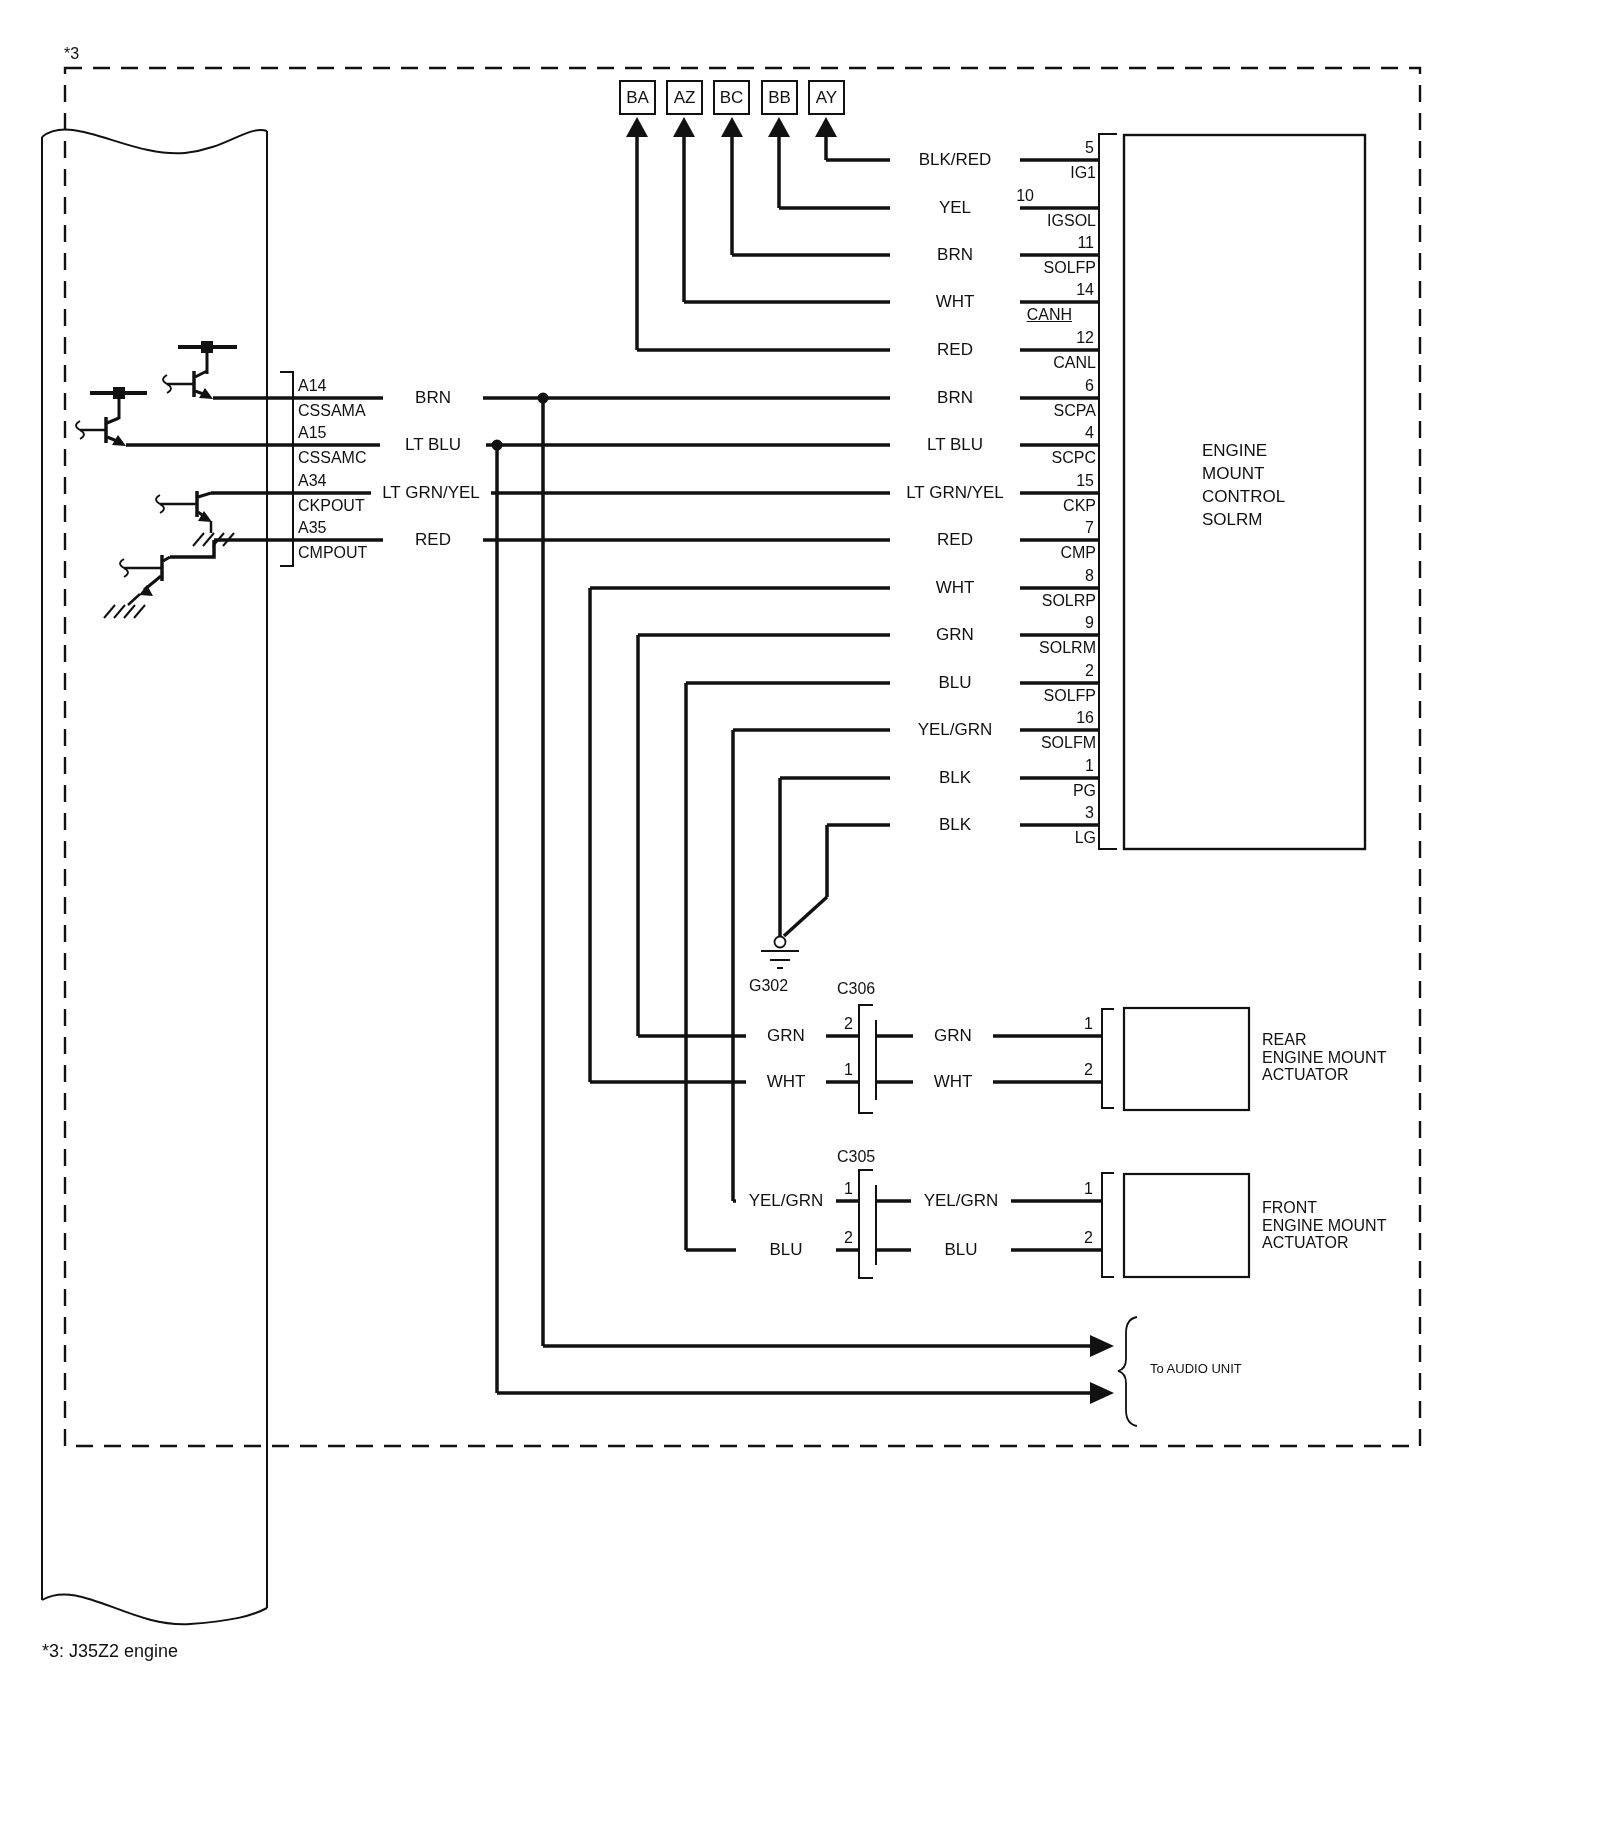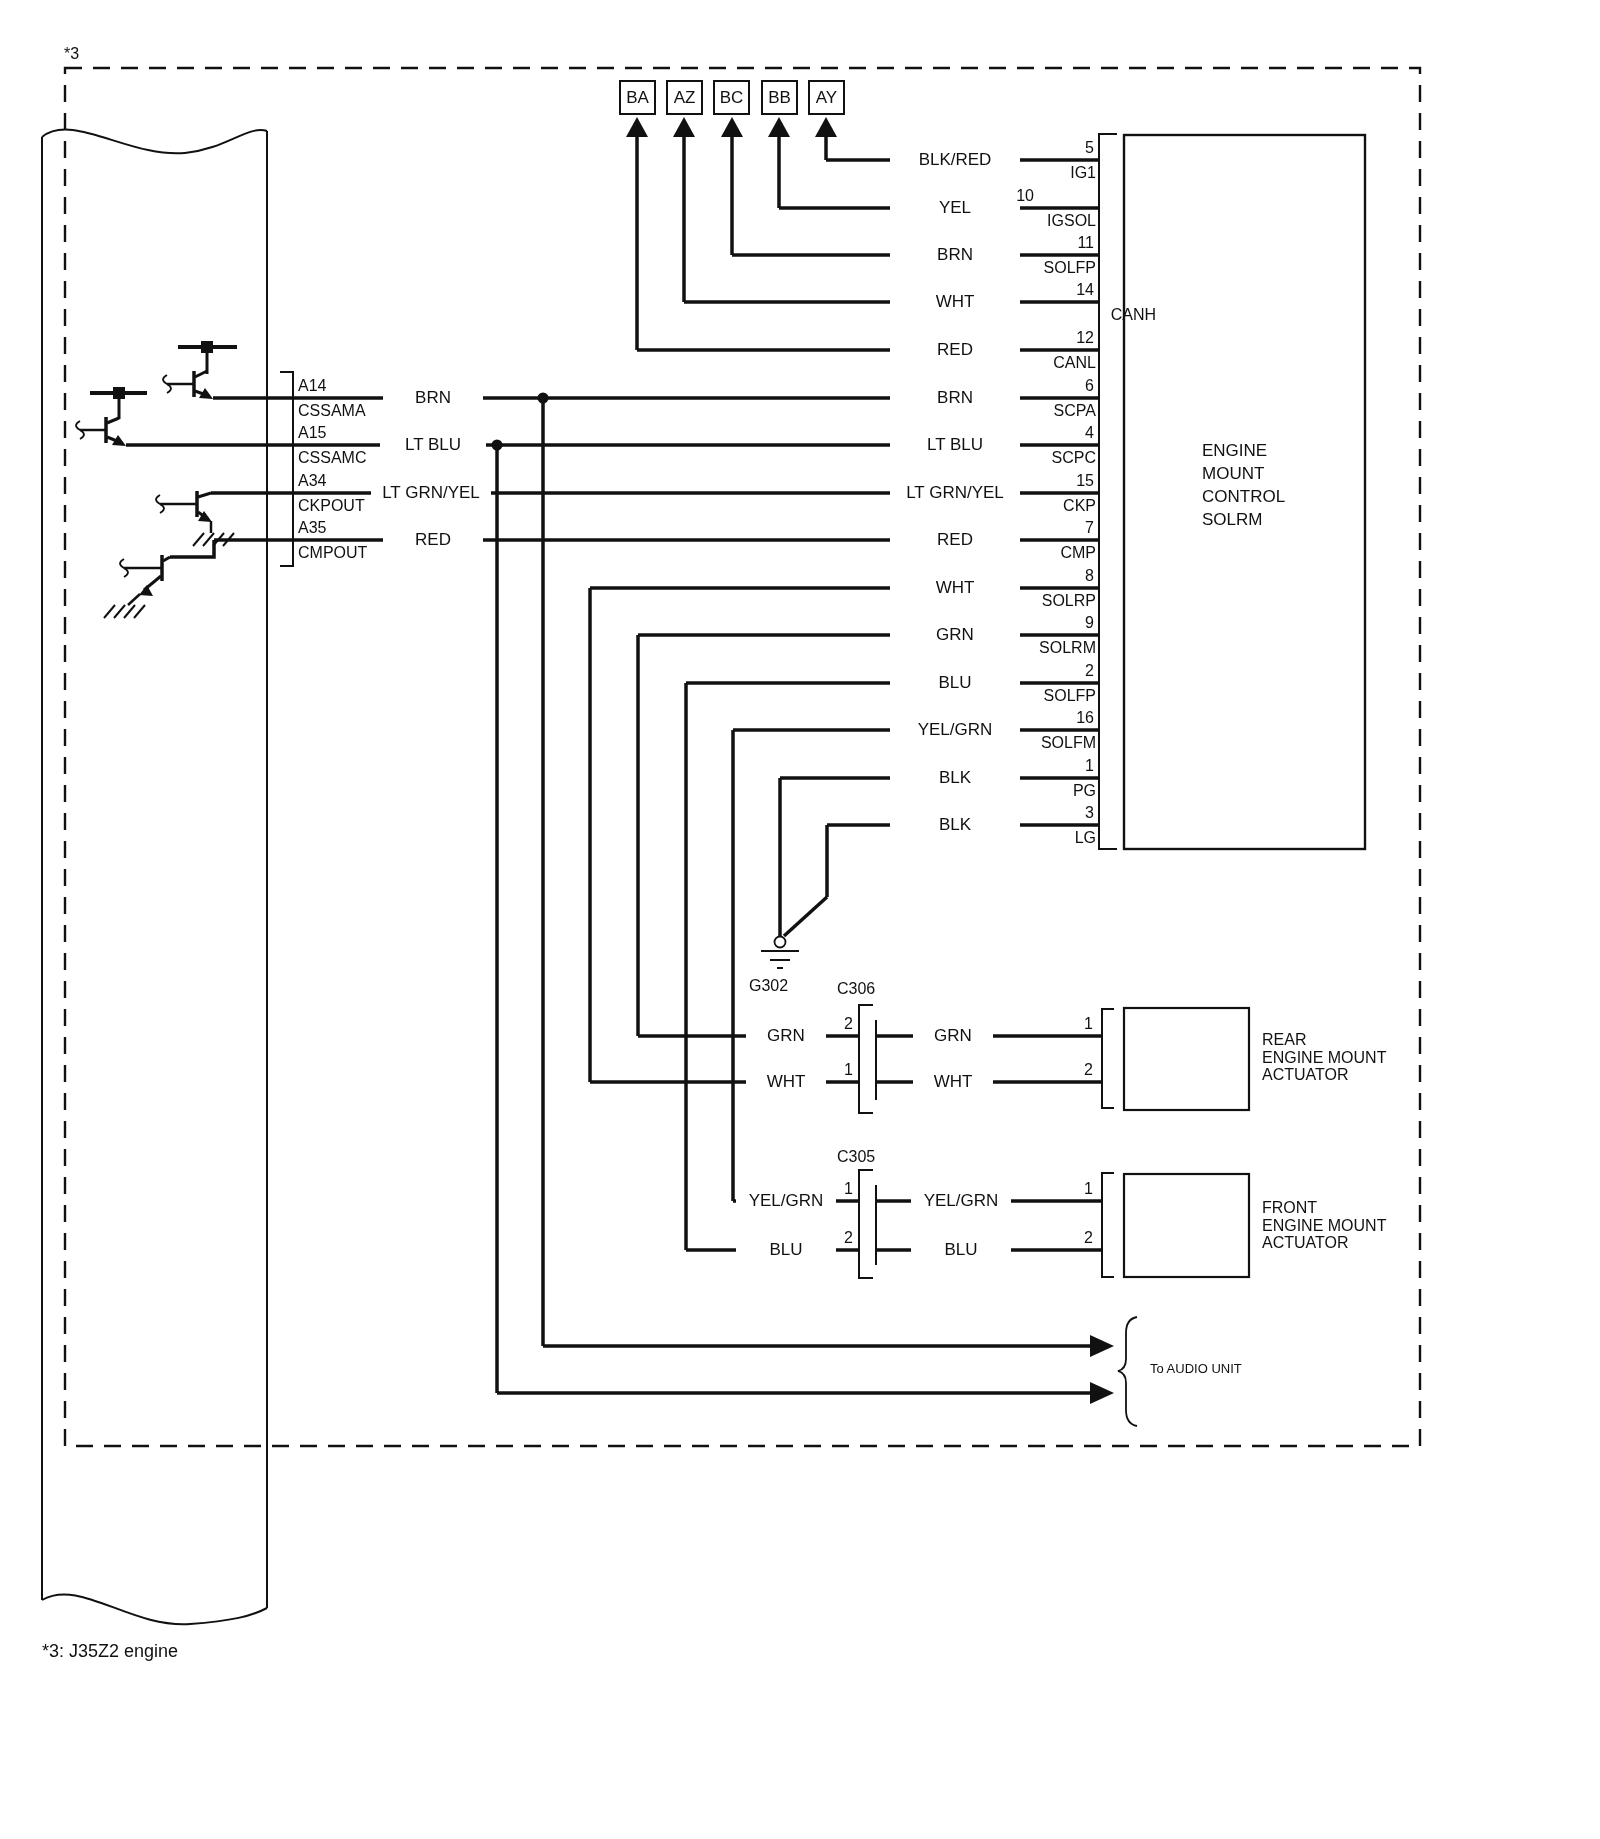--- a/index.html
+++ b/index.html
@@ -250,21 +250,21 @@
   <div class="num" style="left:1014px;top:567px;width:80px;">8</div>
   <div class="num" style="left:1014px;top:614px;width:80px;">9</div>
   <div class="num" style="left:1014px;top:662px;width:80px;">2</div>
   <div class="num" style="left:1014px;top:709px;width:80px;">16</div>
   <div class="num" style="left:1014px;top:757px;width:80px;">1</div>
   <div class="num" style="left:1014px;top:804px;width:80px;">3</div>
 
   <div class="nm" style="left:1016px;top:164px;width:80px;">IG1</div>
   <div class="nm" style="left:1016px;top:212px;width:80px;">IGSOL</div>
   <div class="nm" style="left:1016px;top:259px;width:80px;">SOLFP</div>
-  <div class="nm" style="left:1076px;top:306px;width:80px;">CANH</div>
+  <div class="nm" style="left:992px;top:306px;width:80px;text-decoration:underline;">CANH</div>
   <div class="nm" style="left:1016px;top:354px;width:80px;">CANL</div>
   <div class="nm" style="left:1016px;top:402px;width:80px;">SCPA</div>
   <div class="nm" style="left:1016px;top:449px;width:80px;">SCPC</div>
   <div class="nm" style="left:1016px;top:497px;width:80px;">CKP</div>
   <div class="nm" style="left:1016px;top:544px;width:80px;">CMP</div>
   <div class="nm" style="left:1016px;top:592px;width:80px;">SOLRP</div>
   <div class="nm" style="left:1016px;top:639px;width:80px;">SOLRM</div>
   <div class="nm" style="left:1016px;top:687px;width:80px;">SOLFP</div>
   <div class="nm" style="left:1016px;top:734px;width:80px;">SOLFM</div>
   <div class="nm" style="left:1016px;top:782px;width:80px;">PG</div>

